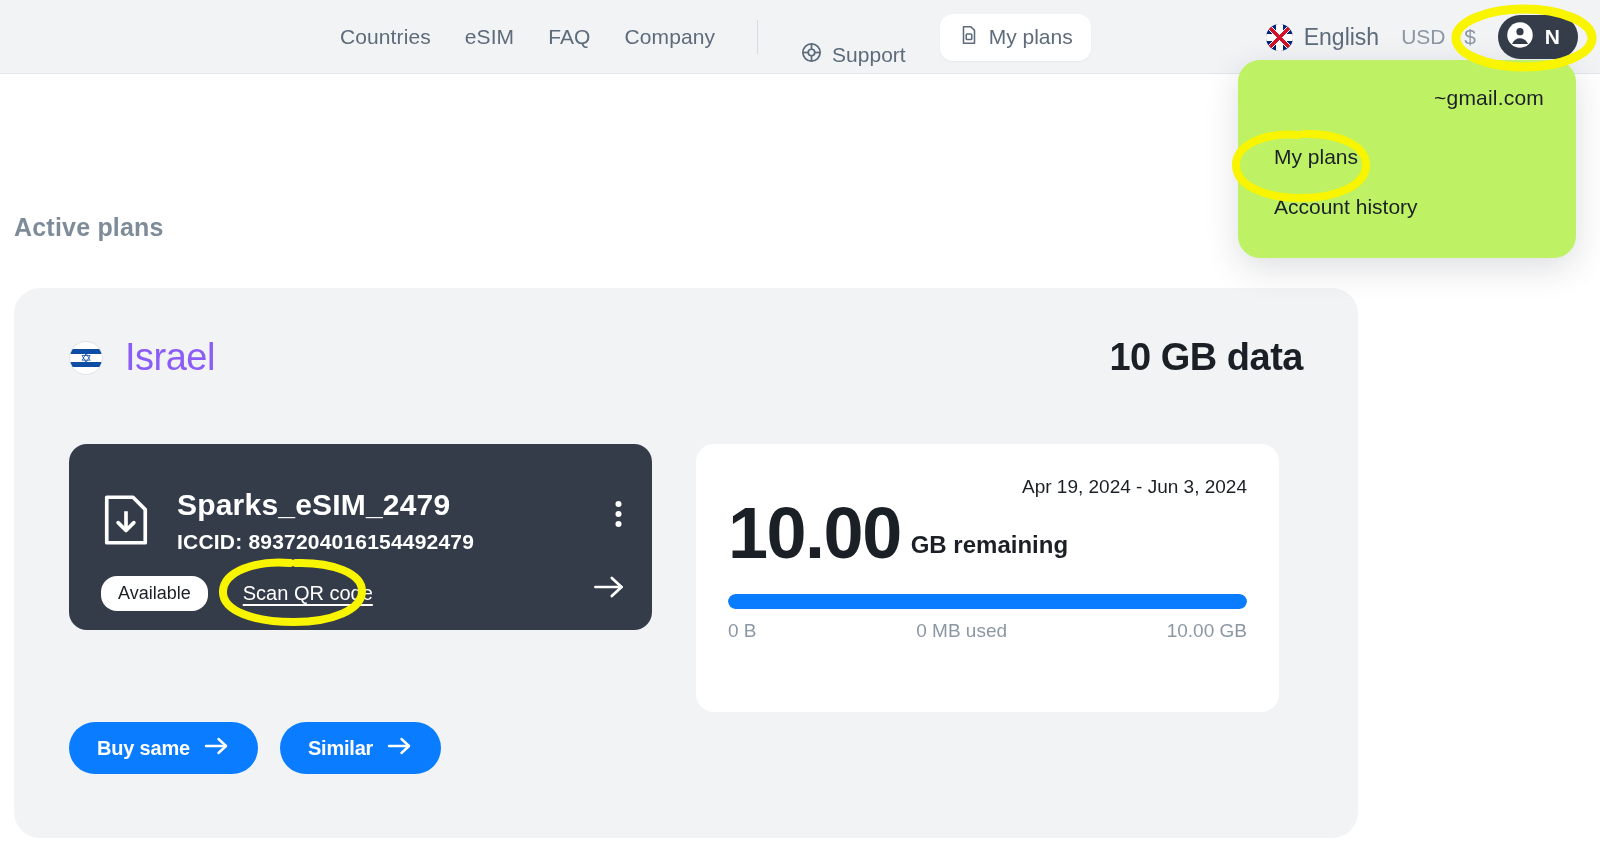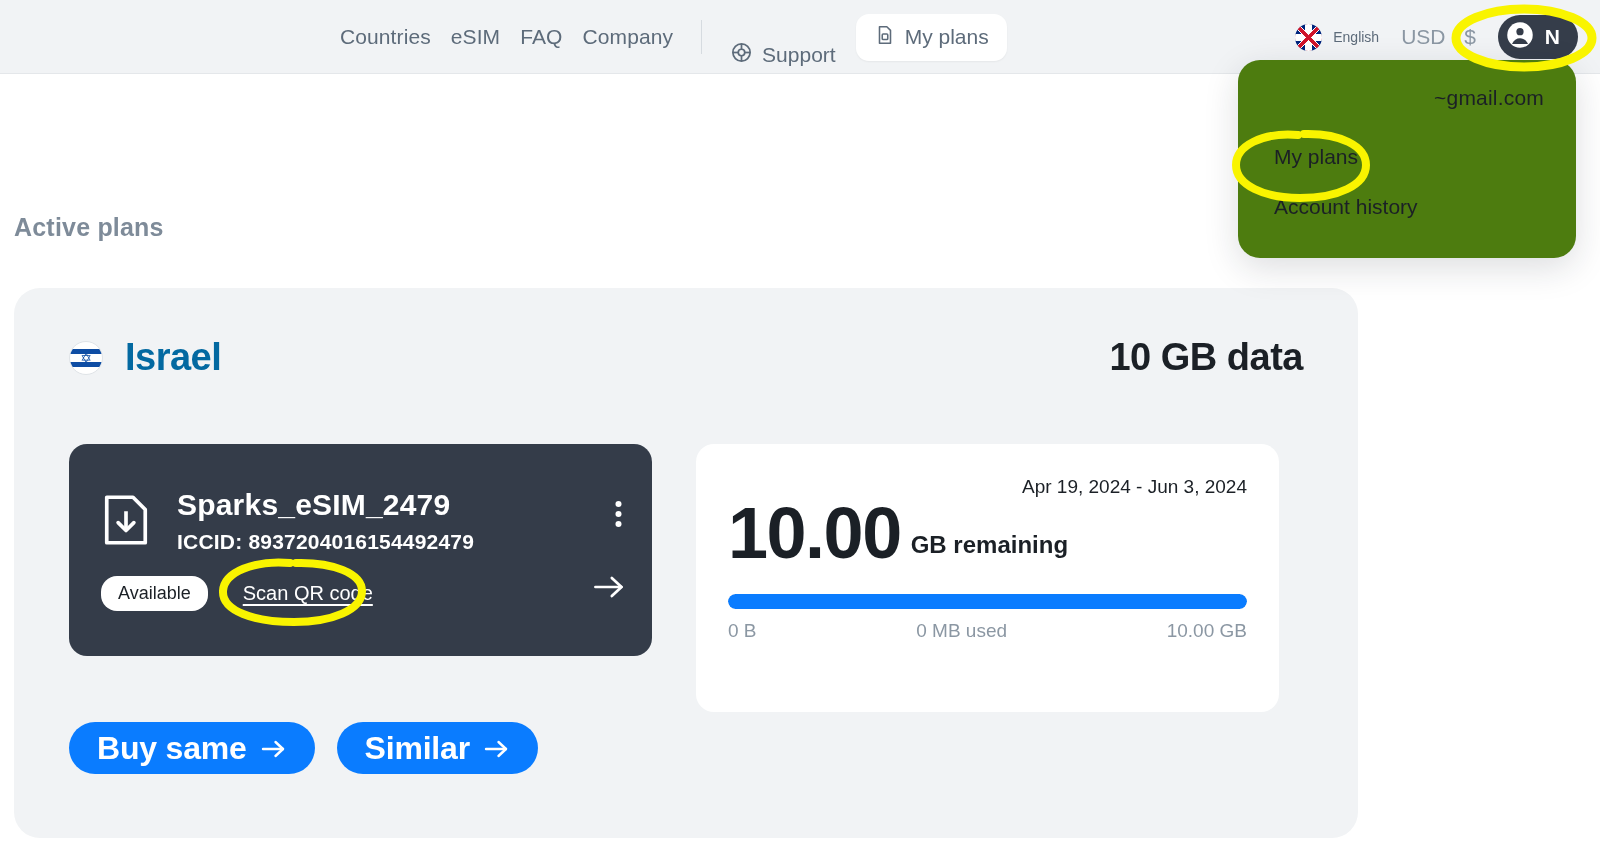--- a/index.html
+++ b/index.html
@@ -14,21 +14,21 @@
   
   .header {
     position: absolute; top: 0; left: 0;
     width: 1600px; height: 74px;
     background: #f1f3f5;
     border-bottom: 1px solid #e4e7ea;
     display: flex; align-items: center;
   }
   .nav-center {
     position: absolute; left: 340px; top: 0;
-    height: 74px; display: flex; align-items: center; gap: 20px;
+    height: 74px; display: flex; align-items: center; gap: 34px;
   }
   .nav-link {
     font-size: 21px; color: #5d6b7a; font-weight: 500;
     letter-spacing: .1px; cursor: pointer; white-space: nowrap;
   }
   .nav-sep {
     width: 1px; height: 34px; background: #d6dbe0; margin: 0 8px;
   }
   .nav-item-ico {
     display: flex; align-items: center; gap: 9px;
@@ -39,21 +39,21 @@
     padding: 10px 18px; display: flex; align-items: center; gap: 9px;
     box-shadow: 0 1px 2px rgba(0,0,0,.05);
     font-size: 21px; color: #5d6b7a; font-weight: 500; cursor: pointer;
   }
   .header-right {
     position: absolute; right: 22px; top: 0; height: 74px;
     display: flex; align-items: center; gap: 22px;
   }
   .lang {
     display: flex; align-items: center; gap: 11px;
-    font-size: 14px; color: #5d6b7a; font-weight: 500; cursor: pointer;
+    font-size: 23px; color: #5d6b7a; font-weight: 500; cursor: pointer;
   }
   .flag-uk {
     width: 27px; height: 27px; border-radius: 50%; position: relative;
     overflow: hidden; background: #00247d; flex: none;
   }
   .flag-uk::before {
     content:""; position:absolute; left:0; top:0; width:100%; height:100%;
     background:
       linear-gradient(45deg, transparent 43%, #fff 43%, #fff 57%, transparent 57%),
       linear-gradient(-45deg, transparent 43%, #fff 43%, #fff 57%, transparent 57%);
@@ -72,21 +72,21 @@
   .account-btn {
     background: #353d4a; border-radius: 22px; height: 44px;
     display: flex; align-items: center; gap: 10px;
     padding: 0 18px 0 7px; cursor: pointer; position: relative;
   }
   .acct-letter { color: #ffffff; font-size: 21px; font-weight: 600; }
 
   
   .dropdown {
     position: absolute; left: 1238px; top: 60px;
-    width: 338px; background: #4d7c0f;
+    width: 338px; background: #bef264;
     border-radius: 22px;
     box-shadow: 0 10px 34px rgba(25,35,50,.15);
     padding: 26px 0 26px 0; z-index: 40;
   }
   .dd-email {
     text-align: right; padding: 0 32px 0 0;
     font-size: 21px; color: #1b2026; margin-bottom: 22px;
     letter-spacing: .2px;
   }
   .dd-item {
@@ -117,27 +117,27 @@
   .flag-il .stripe {
     position: absolute; left: 0; width: 100%; height: 5px; background: #0e4da4;
   }
   .flag-il .s1 { top: 7px; }
   .flag-il .s2 { bottom: 7px; }
   .star-d {
     position: absolute; left: 50%; top: 50%;
     transform: translate(-50%,-50%); color: #0e4da4;
     font-size: 14px; line-height: 1;
   }
-  .country-name { font-size: 38px; font-weight: 700; color: #0369a1; letter-spacing: -.5px; }
+  .country-name { font-size: 38px; font-weight: 400; color: #8b5cf6; letter-spacing: -.5px; }
   .plan-size { font-size: 38px; font-weight: 800; color: #1b2026; letter-spacing: -.5px; }
 
   
   .esim-card {
     position: absolute; left: 55px; top: 156px;
-    width: 583px; height: 212px;
+    width: 583px; height: 186px;
     background: #343c49; border-radius: 18px;
   }
   .esim-row {
     position: absolute; left: 32px; top: 44px; right: 24px;
     display: flex; align-items: flex-start; gap: 26px;
   }
   .sim-ico { flex: none; margin-top: 4px; }
   .esim-name { font-size: 30px; color: #ffffff; font-weight: 600; letter-spacing: .2px; }
   .esim-iccid { font-size: 21px; color: #ffffff; font-weight: 600; margin-top: 8px; letter-spacing: .2px; }
   .dots-btn { position: absolute; right: 30px; top: 56px; cursor: pointer; }
@@ -183,21 +183,21 @@
     position: absolute; left: 32px; right: 32px; top: 176px;
     display: flex; justify-content: space-between;
     font-size: 19px; color: #8b97a3;
   }
 
   
   .btn-row { position: absolute; left: 55px; top: 434px; display: flex; gap: 22px; }
   .btn-blue {
     background: #0a7cff; color: #ffffff; border: none;
     border-radius: 26px; height: 52px; padding: 0 28px;
-    font-size: 32px; font-weight: 700; font-family: inherit;
+    font-size: 20px; font-weight: 700; font-family: inherit;
     display: flex; align-items: center; gap: 14px; cursor: pointer;
     letter-spacing: -.2px;
   }
 
   
   .hl { position: absolute; pointer-events: none; z-index: 60; }
   .hl-account { left: 1448px; top: 2px; }
   .hl-myplans { left: 1228px; top: 128px; }
   .hl-qr       { left: 212px;  top: 558px; }
 </style>

